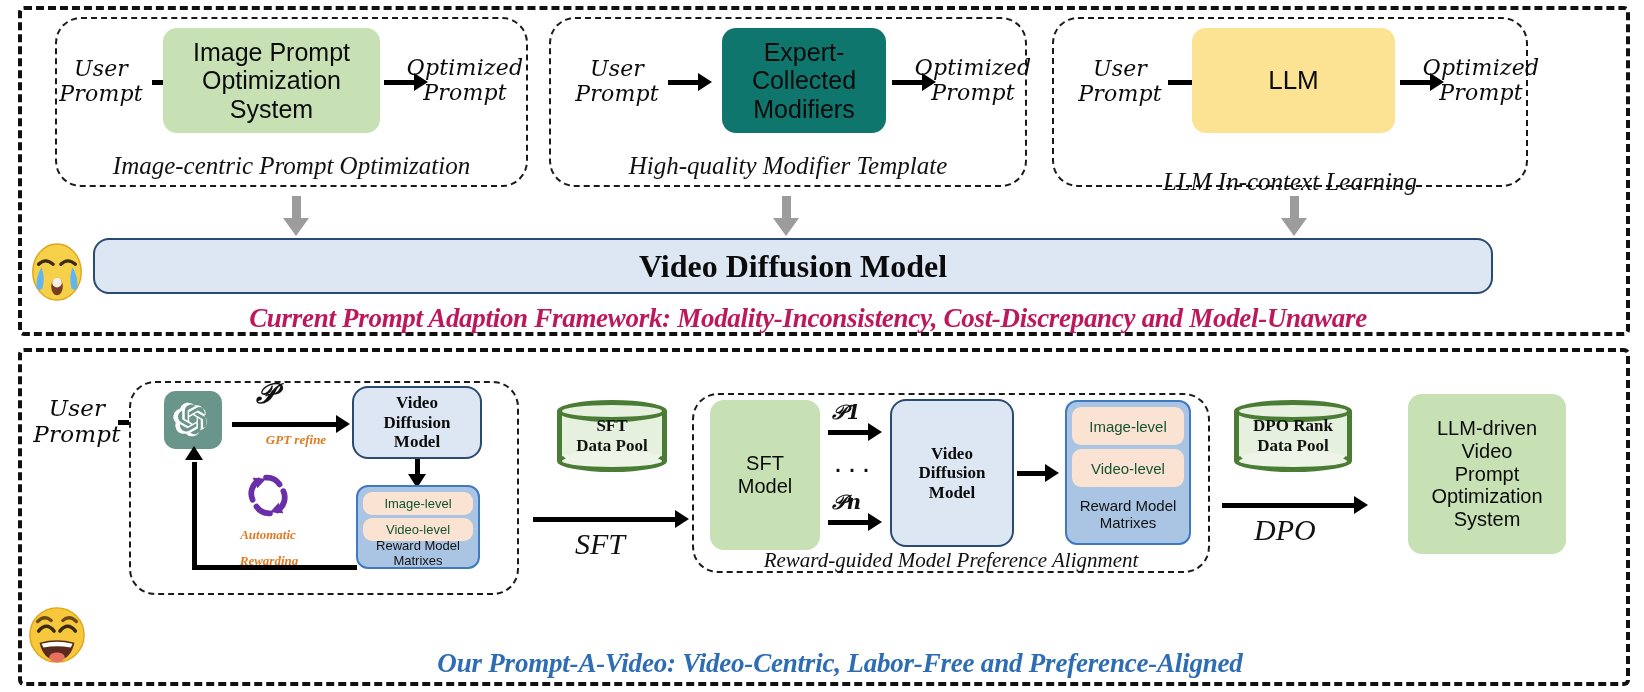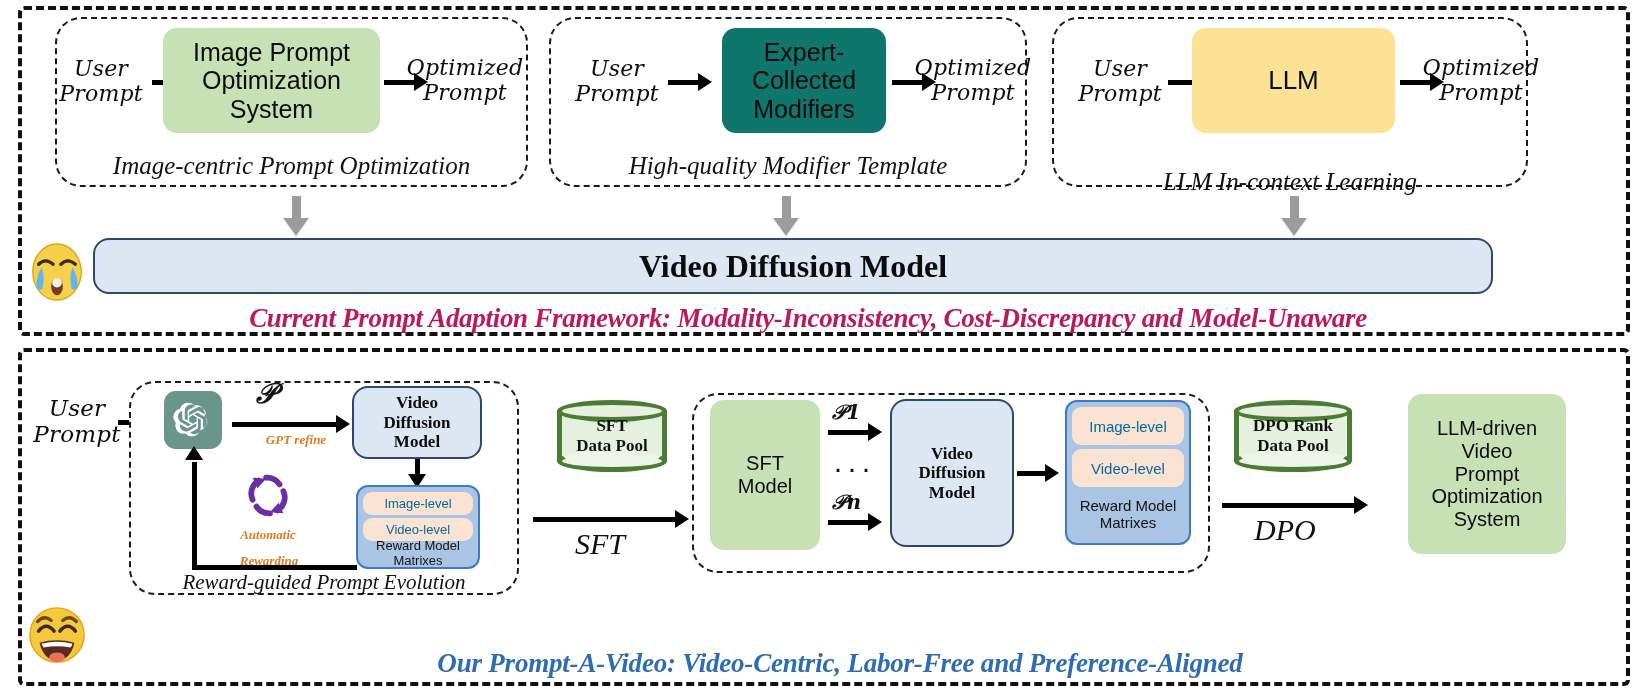--- a/index.html
+++ b/index.html
@@ -124,21 +124,21 @@
 
   
   .rm{
     position:absolute;box-sizing:border-box;
     background:#aac4e4;border:2.5px solid #3f7ac0;border-radius:12px;
     padding:5px;
   }
   .rm .cellbox{
     background:#fae3d3;border-radius:9px;
     display:flex;align-items:center;justify-content:center;
-    color:#0369a1;text-align:center;
+    color:#14532d;text-align:center;
   }
   .rm .rmtitle{
     display:flex;align-items:center;justify-content:center;
     text-align:center;color:#111;line-height:1.1;
   }
 
   
   .arrlabel{
     position:absolute;white-space:nowrap;text-align:center;
     font-family:"Liberation Serif", serif;font-style:italic;font-weight:bold;
@@ -290,21 +290,20 @@
     </svg>
   </div>
   <div class="arrlabel orange-lbl" style="left:228px;top:527px;width:80px;">Automatic</div>
   <div class="arrlabel orange-lbl" style="left:228px;top:553px;width:82px;">Rewarding</div>
 
   <div style="position:absolute;left:192px;top:565px;width:165px;height:5px;background:#000;"></div>
   <div style="position:absolute;left:192px;top:462px;width:5px;height:105px;background:#000;"></div>
   <div class="arrow-v" style="left:194px;top:449px;height:0;"></div>
   <div style="position:absolute;left:185px;top:446px;width:0;height:0;border-left:9px solid transparent;border-right:9px solid transparent;border-bottom:14px solid #000;"></div>
 
-  <div class="cap" style="left:129px;top:570px;width:390px;font-size:21px;">Reward-guided Prompt Evolution</div>
 
   <div class="cyl" style="left:557px;top:400px;width:110px;height:72px;">
     <div class="body"></div>
       <div class="bot"></div>
       <div class="top"></div>
     <div class="lbl">SFT<br>Data Pool</div>
   </div>
   <div class="arrow-h" style="left:533px;top:519px;width:160px;">
     <div class="shaft" style="width:144px;"></div>
       <div class="head" style="left:142px;"></div>
@@ -333,20 +332,21 @@
     <div class="shaft" style="width:30px;"></div>
       <div class="head" style="left:28px;"></div>
   </div>
 
   <div class="rm" style="left:1065px;top:400px;width:126px;height:145px;">
     <div class="cellbox" style="height:38px;font-size:15px;margin-bottom:4px;">Image-level</div>
     <div class="cellbox" style="height:38px;font-size:15px;margin-bottom:4px;">Video-level</div>
     <div class="rmtitle" style="height:47px;font-size:15px;">Reward Model<br>Matrixes</div>
   </div>
 
+  <div class="cap" style="left:692px;top:548px;width:518px;font-size:21px;">Reward-guided Model Preference Alignment</div>
 
   <div class="cyl" style="left:1234px;top:400px;width:118px;height:72px;">
     <div class="body"></div>
       <div class="bot"></div>
       <div class="top"></div>
     <div class="lbl">DPO Rank<br>Data Pool</div>
   </div>
   <div class="arrow-h" style="left:1222px;top:505px;width:150px;">
     <div class="shaft" style="width:134px;"></div>
       <div class="head" style="left:132px;"></div>

